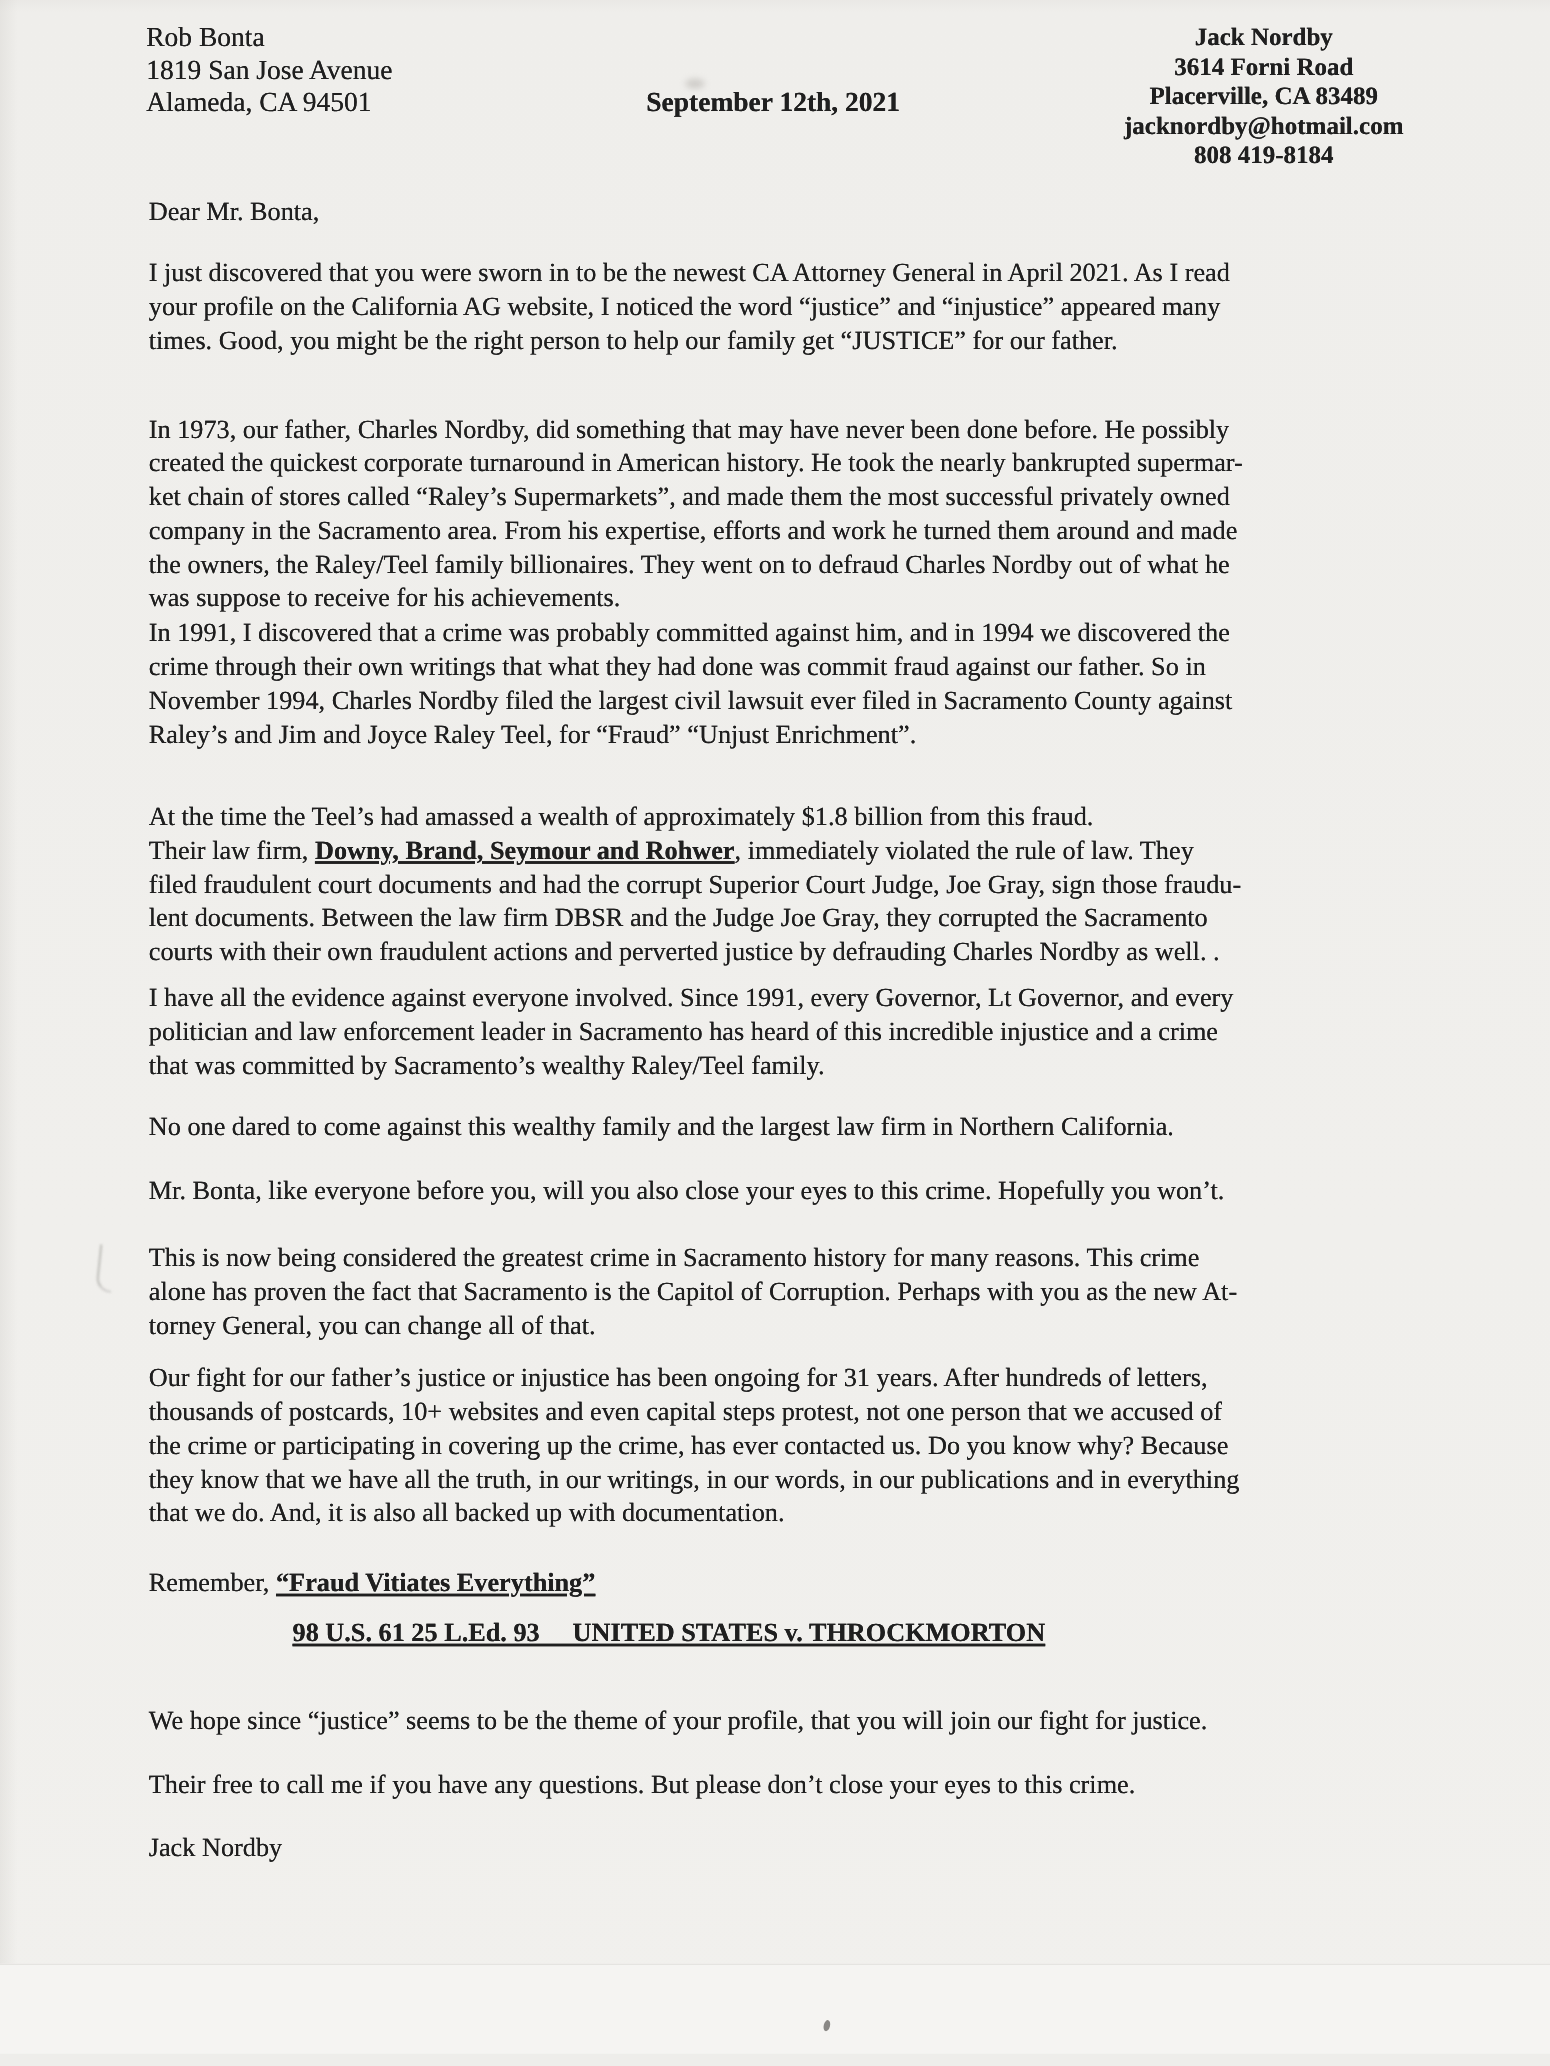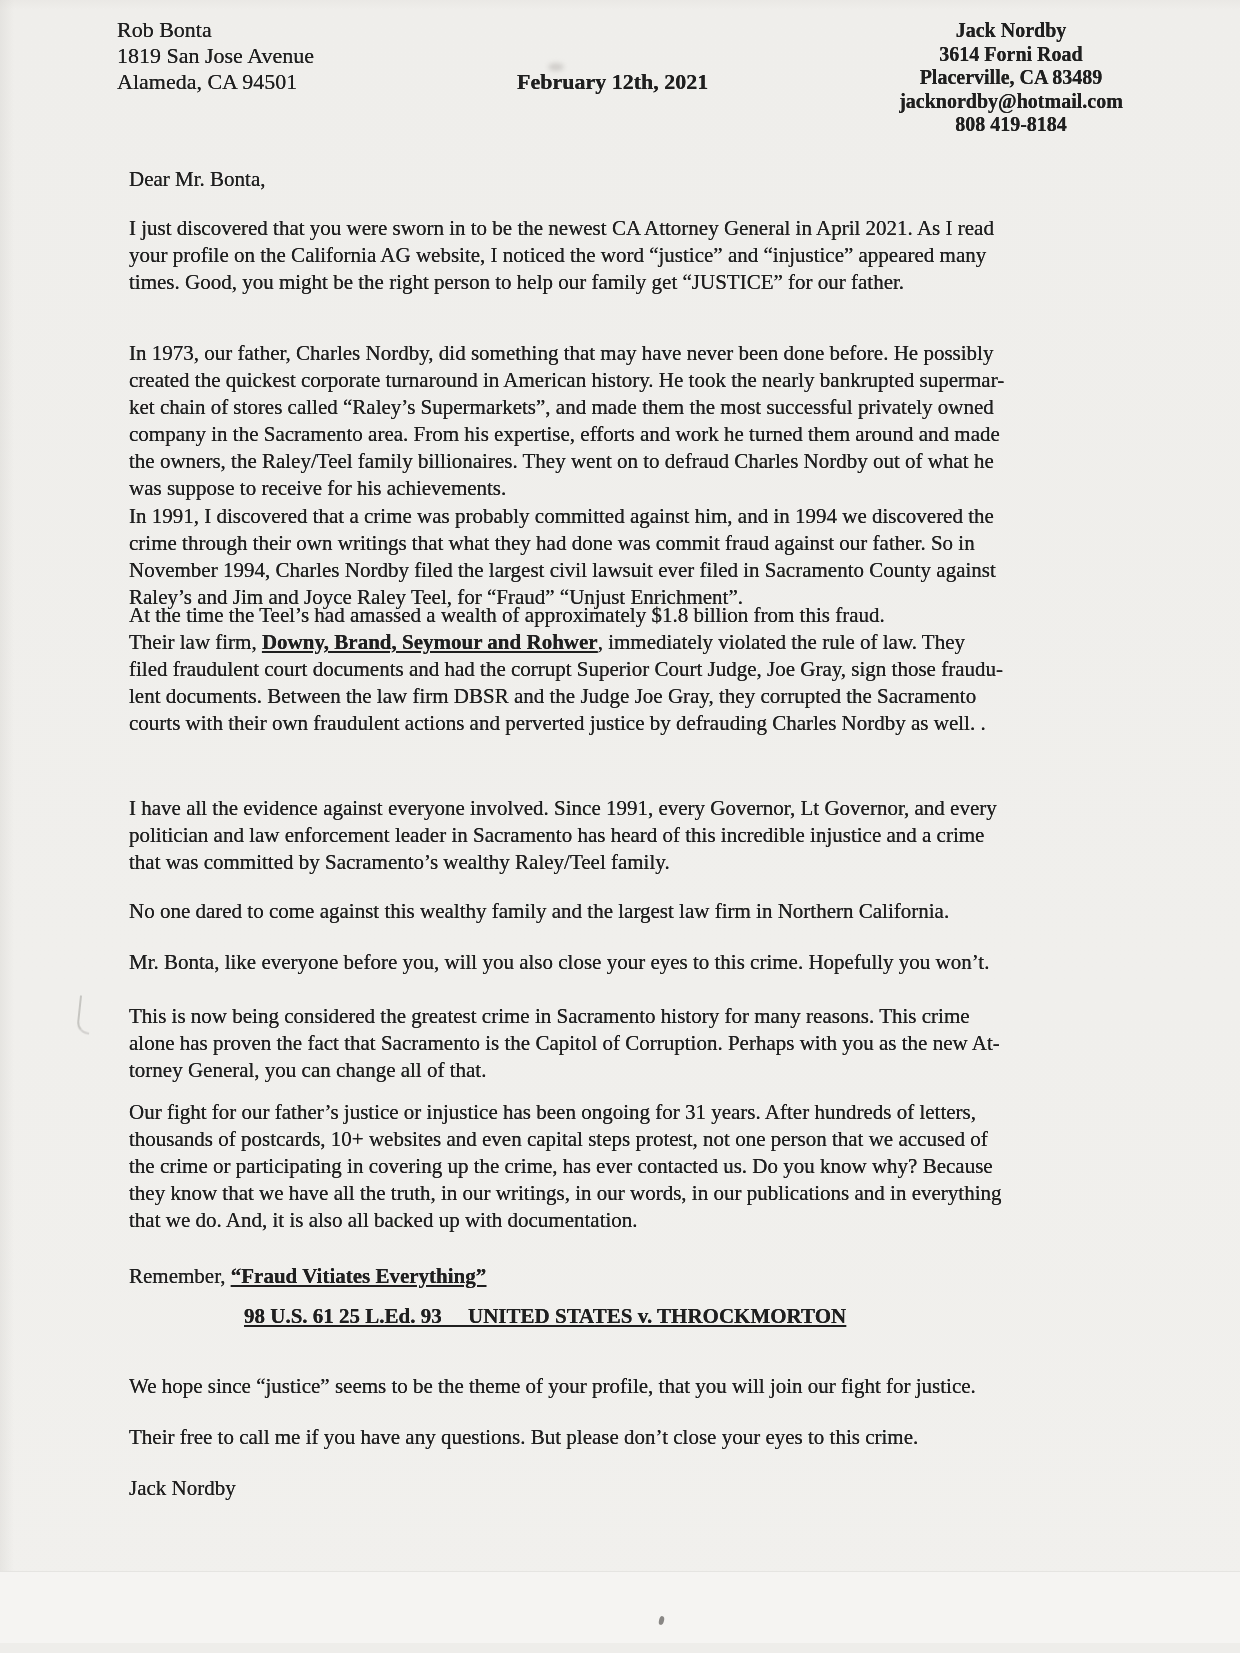--- a/index.html
+++ b/index.html
@@ -31,28 +31,28 @@
   }
   .date-line{
     position:absolute;left:517px;top:69px;
     font-size:22px;line-height:26px;font-weight:700;
   }
   .addr-right{
     position:absolute;left:858px;top:19px;width:306px;text-align:center;
     font-size:20px;line-height:23.5px;font-weight:700;
   }
   .para{
-    position:absolute;left:115px;width:1050px;margin:14px;
+    position:absolute;left:115px;width:1050px;margin:4px;
     font-size:21px;line-height:27px;white-space:pre-wrap;
   }
   .sal{top:152px}
   .pp0{top:201px}
   .pp1{top:326px}
   .pp2{top:489px}
-  .pp3{top:588px}
+  .pp3{top:636px}
   .pp4{top:781px}
   .pp5{top:884px}
   .pp6{top:935px}
   .pp7{top:989px}
   .pp8{top:1085px}
   .pp9{top:1249px}
   .pp10{top:1289px;padding-left:115px}
   .pp11{top:1359px}
   .pp12{top:1410px}
   .sig{top:1461px}
@@ -78,21 +78,21 @@
 <div class="paper-shading"></div>
 <div class="scan-band"></div>
 <div class="scan-band-bottom"></div>
 
 <div class="addr-left txt">
   <div>Rob Bonta</div>
   <div>1819 San Jose Avenue</div>
   <div>Alameda, CA 94501</div>
 </div>
 
-<div class="date-line txt">February 12th, 2021</div>
+<div class="date-line txt">September 12th, 2021</div>
 
 <div class="addr-right txt">
   <div>Jack Nordby</div>
   <div>3614 Forni Road</div>
   <div>Placerville, CA 83489</div>
   <div>jacknordby@hotmail.com</div>
   <div>808 419-8184</div>
 </div>
 
 <p class="para sal txt">Dear Mr. Bonta,</p>

